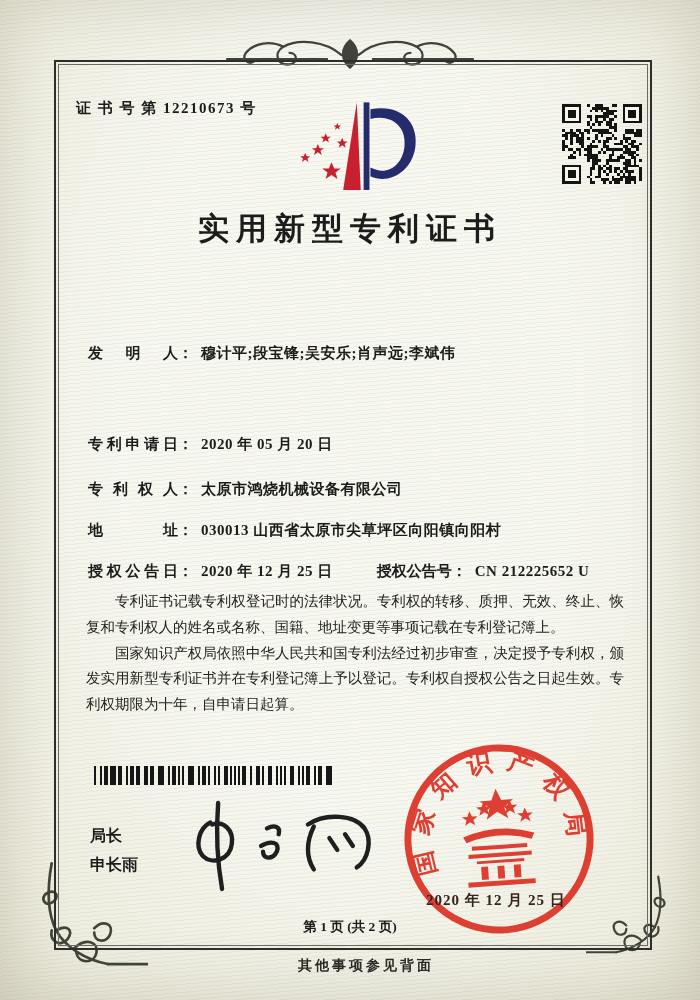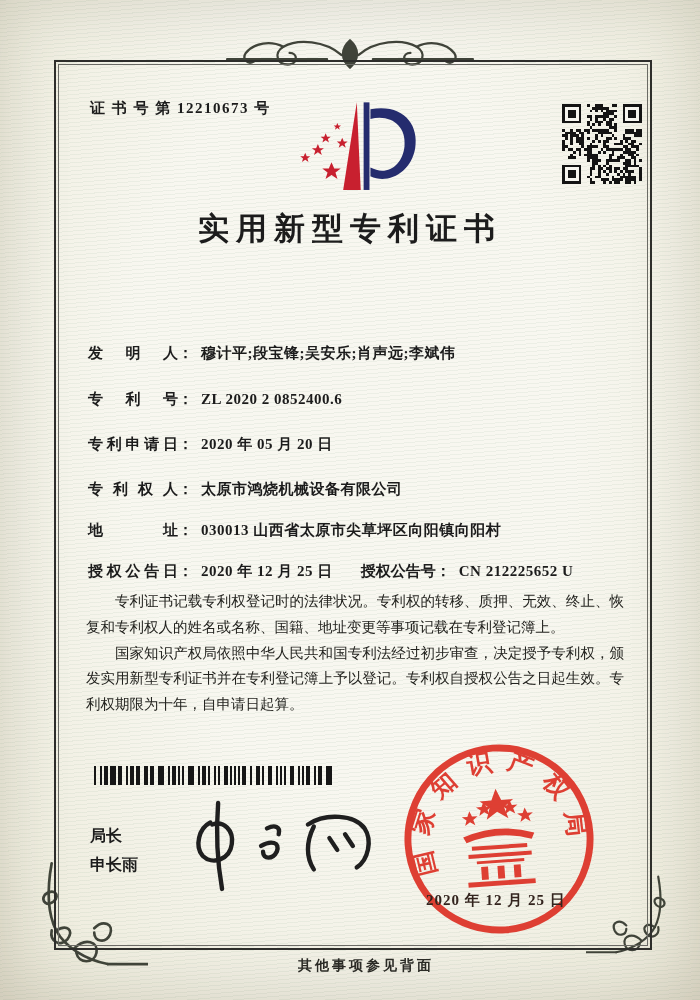--- a/index.html
+++ b/index.html
@@ -7,31 +7,31 @@
     position:relative;width:700px;height:1000px;overflow:hidden;
     font-family:"Liberation Serif","DejaVu Serif",serif;color:#1c1c1c;
     background-image:
       repeating-linear-gradient(175deg, rgba(128,164,136,.10) 0px, rgba(128,164,136,.10) 1px, rgba(0,0,0,0) 1px, rgba(0,0,0,0) 4px),
       radial-gradient(ellipse at 50% 42%, #f8f7f0 45%, #efeddf 85%, #e6e2d2 100%);
   }
   .page::after{content:"";position:absolute;inset:0;pointer-events:none;
     box-shadow:inset 0 0 70px rgba(96,84,58,.20);}
   .frame{position:absolute;left:54px;top:60px;width:594px;height:886px;border:2.5px solid #2e2e2c;}
   .frame-inner{position:absolute;inset:2px;border:1px solid #6b6b66;}
-  .cert-no{position:absolute;left:90px;top:99px;font-size:15px;font-weight:600;letter-spacing:1.5px;}
+  .cert-no{position:absolute;left:76px;top:99px;font-size:15px;font-weight:600;letter-spacing:1.5px;}
   .logo{position:absolute;left:277px;top:95px;width:146px;height:114px;}
   .qr{position:absolute;left:562px;top:104px;width:80px;height:80px;}
   .qr svg{width:100%;height:100%;fill:#141414;}
   .title{position:absolute;left:0;top:208px;width:100%;text-align:center;
     font-size:31px;font-weight:700;letter-spacing:7px;}
   .frow{position:absolute;left:88px;right:70px;font-size:15px;font-weight:600;white-space:nowrap;}
   .flabel{display:inline-block;width:90px;text-align:justify;text-align-last:justify;vertical-align:top;}
   .fcolon{display:inline-block;margin-right:8px;}
   .fvalue{letter-spacing:.5px;}
-  .fpair2{margin-left:28px;}
+  .fpair2{margin-left:44px;}
   .f2label{display:inline-block;}
   .paras{position:absolute;left:86px;top:589px;width:538px;font-size:14.5px;line-height:1.78;
     text-align:justify;color:#23231f;}
   .para{text-indent:2em;margin:0;}
   .barcode{position:absolute;left:94px;top:766px;width:240px;height:19px;}
   .barcode svg{width:100%;height:100%;fill:#161616;}
   .signer{position:absolute;left:90px;top:822px;font-size:16px;font-weight:600;line-height:1.8;}
   .sig{position:absolute;left:183px;top:793px;width:205px;height:102px;}
   .seal{position:absolute;left:400px;top:740px;width:198px;height:198px;transform:rotate(-4deg);opacity:.93;}
   .seal text{font-family:"Liberation Serif","DejaVu Serif",serif;}
@@ -414,23 +414,20 @@
         <rect fill="#f6f5ef" x="1" y="23" width="5" height="5"></rect>
         <rect x="2" y="24" width="3" height="3"></rect>
       </svg>
   </div>
 
   <div class="title">实用新型专利证书</div>
 
   <div class="frow" style="top:344px">
     <span class="flabel">发明人</span><span class="fcolon">：</span><span class="fvalue">穆计平;段宝锋;吴安乐;肖声远;李斌伟</span>
   </div>
-  <div class="frow" style="top:390px">
-    <span class="flabel">专利号</span><span class="fcolon">：</span><span class="fvalue">ZL 2020 2 0852400.6</span>
-  </div>
   <div class="frow" style="top:435px">
     <span class="flabel">专利申请日</span><span class="fcolon">：</span><span class="fvalue">2020 年 05 月 20 日</span>
   </div>
   <div class="frow" style="top:480px">
     <span class="flabel">专利权人</span><span class="fcolon">：</span><span class="fvalue">太原市鸿烧机械设备有限公司</span>
   </div>
   <div class="frow" style="top:521px">
     <span class="flabel">地址</span><span class="fcolon">：</span><span class="fvalue">030013 山西省太原市尖草坪区向阳镇向阳村</span>
   </div>
   <div class="frow" style="top:562px">
@@ -518,15 +515,16 @@
       <use href="#star" transform="translate(113,69) scale(0.8)"></use>
       <use href="#star" transform="translate(128,78) scale(0.8)"></use>
       <path d="M64,96 q36,-13 72,0 l-3,6 q-33,-11 -66,0 z"></path>
       <path d="M72,106 h56 v4 h-56 z M68,114 h64 v4 h-64 z M76,121 h48 v3 h-48 z"></path>
       <path d="M80,127 h7 v13 h-7 z M96.5,127 h7 v13 h-7 z M113,127 h7 v13 h-7 z"></path>
       <path d="M66,142 h68 v5 h-68 z"></path>
     </g>
   </svg>
   <div class="seal-date">2020 年 12 月 25 日</div>
 
+  <div class="page-info">第 1 页 (共 2 页)</div>
   <div class="back-note">其他事项参见背面</div>
 
 </div>
 
 </body></html>

